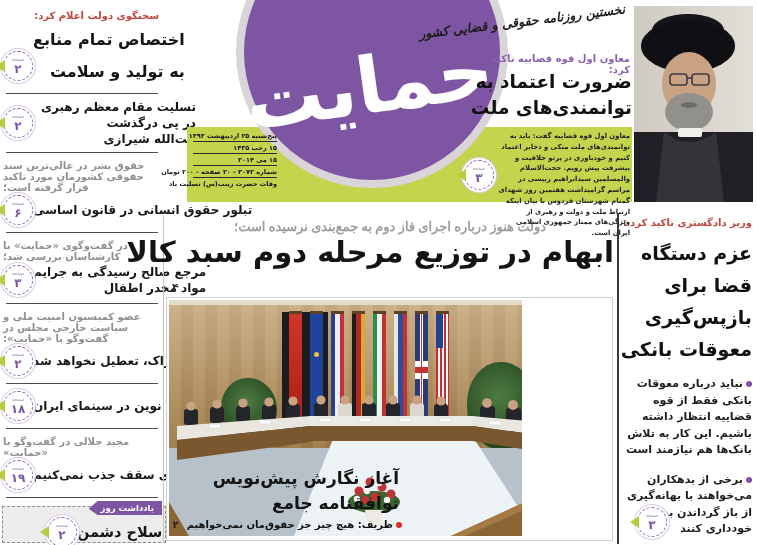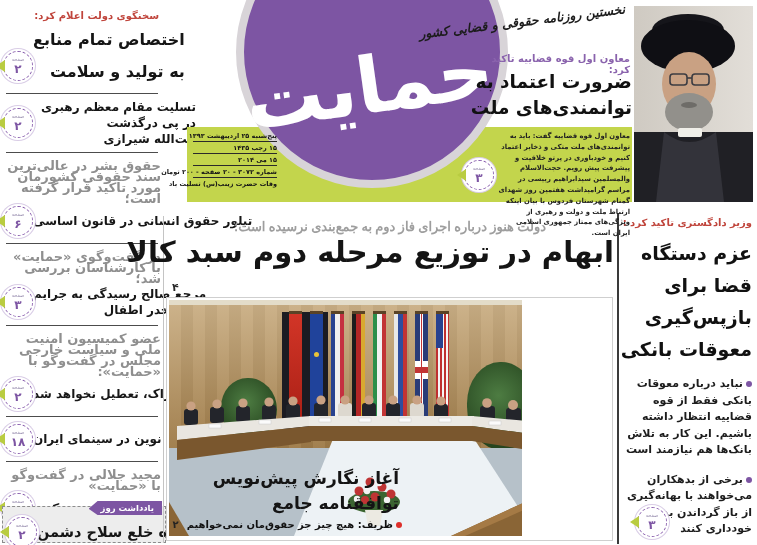--- a/index.html
+++ b/index.html
@@ -20,28 +20,28 @@
   .lc-kicker{font-size:10px;font-weight:bold;color:#c0453c;text-align:right;direction:rtl;margin:2px 2px 3px 0;}
   .lead-row{display:flex;align-items:flex-end;}
   .lead-row .badge{margin-bottom:7px;}
   .lead-head{flex:1;font-size:16px;line-height:32px;font-weight:bold;color:#151515;text-align:right;direction:rtl;}
   .lead-head div{white-space:nowrap;text-align:right;}
   .lc-div{border-top:1px solid #4c4c4c;margin:5px 3px;}
   .cond-row{display:flex;align-items:center;}
   .cond-head{flex:1;font-size:12px;line-height:16px;font-weight:bold;color:#151515;text-align:right;direction:rtl;}
   .cond-head div{white-space:nowrap;margin-left:8px;}
   .story{padding:2px 0;}
-  .s-kick{font-size:13px;line-height:11px;font-weight:bold;color:#8f8f8f;text-align:right;direction:rtl;margin:0 0 2px 0;}
+  .s-kick{font-size:10px;line-height:11px;font-weight:bold;color:#8f8f8f;text-align:left;direction:rtl;margin:0 0 2px 0;}
   .s-row{display:flex;align-items:center;}
   .s-head{flex:1;font-size:12px;line-height:16px;font-weight:bold;color:#171717;text-align:right;direction:rtl;white-space:nowrap;}
   .s-head.wrap div{white-space:nowrap;}
 
   
   .notebox{position:absolute;left:2px;top:506px;width:164px;height:37px;background:#ededed;
-           border:1px dashed #8c8c8c;box-sizing:border-box;}
+           border:1px dashed #8c8c8c;box-sizing:border-box;padding-left:40px;}
   .note-tag{position:absolute;right:3px;top:-6px;background:#7d55a3;color:#fff;font-size:8.5px;font-weight:bold;
             padding:2px 8px 2px 12px;clip-path:polygon(0 55%,9px 0,100% 0,100% 100%,9px 100%);direction:rtl;}
   .note-row{display:flex;align-items:center;padding:10px 4px 0 4px;}
   .note-head{flex:1;font-size:14.5px;font-weight:bold;color:#151515;text-align:right;direction:rtl;white-space:nowrap;}
 
   
   .limebox{position:absolute;left:187px;top:127px;width:445px;height:75px;background:#c3d54c;}
   .datebox{position:absolute;left:187px;top:128px;width:96px;height:72px;padding:2px 6px;box-sizing:border-box;
            direction:rtl;text-align:right;font-size:6.5px;font-weight:bold;color:#161616;z-index:3;}
   .datebox .dl{padding:2px 0 1px 0;border-bottom:1px solid #2a2a2a;white-space:nowrap;}

